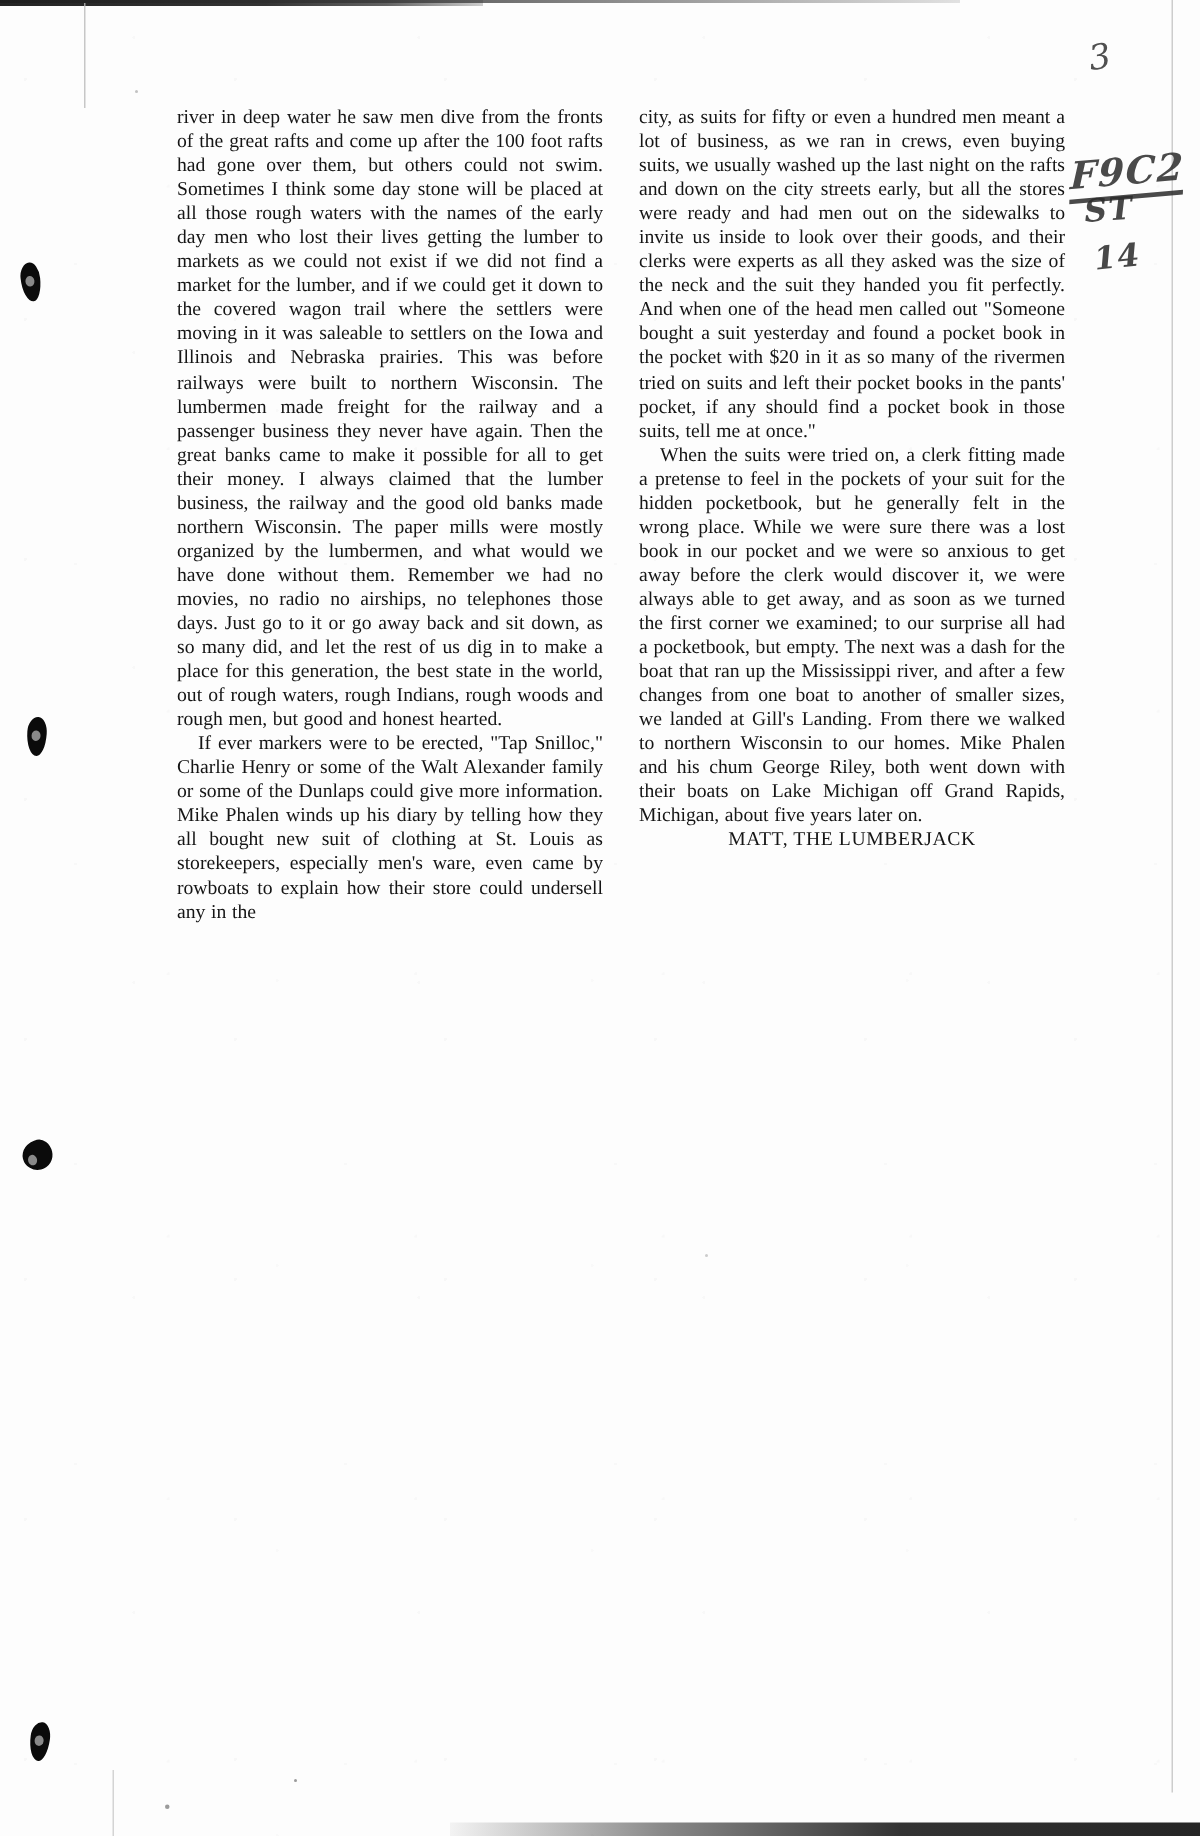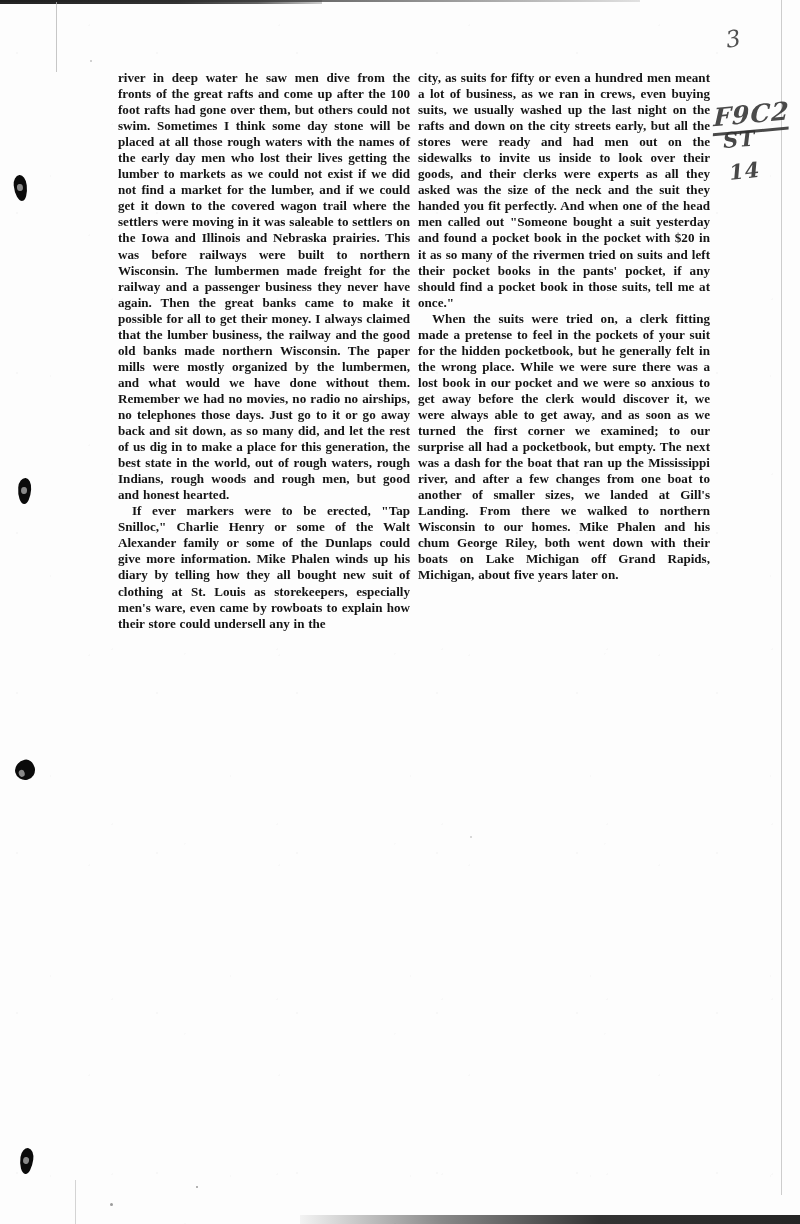--- a/index.html
+++ b/index.html
@@ -144,22 +144,21 @@
     opacity: 0.86;
   }
 
   
   .article {
     position: absolute;
     left: 118px;
     top: 70px;
     width: 592px;
     display: flex;
-    gap: 8px;
-    font-weight: bold;
+    gap: 24px;
   }
   .column {
     width: 292px;
   }
   .para {
     margin: 0;
     font-family: "Liberation Serif", "DejaVu Serif", serif;
     font-size: 13.1px;
     line-height: 16.05px;
     text-align: justify;
@@ -231,20 +230,21 @@
   <div class="article">
 
     <div class="column">
       <p class="para">river in deep water he saw men dive from the fronts of the great rafts and come up after the 100 foot rafts had gone over them, but others could not swim. Sometimes I think some day stone will be placed at all those rough waters with the names of the early day men who lost their lives getting the lumber to markets as we could not exist if we did not find a market for the lumber, and if we could get it down to the covered wagon trail where the settlers were moving in it was saleable to settlers on the Iowa and Illinois and Nebraska prairies. This was before railways were built to northern Wisconsin. The lumbermen made freight for the railway and a passenger business they never have again. Then the great banks came to make it possible for all to get their money. I always claimed that the lumber business, the railway and the good old banks made northern Wisconsin. The paper mills were mostly organized by the lumbermen, and what would we have done without them. Remember we had no movies, no radio no airships, no telephones those days. Just go to it or go away back and sit down, as so many did, and let the rest of us dig in to make a place for this generation, the best state in the world, out of rough waters, rough Indians, rough woods and rough men, but good and honest hearted.</p>
       <p class="para para-last">If ever markers were to be erected, "Tap Snilloc," Charlie Henry or some of the Walt Alexander family or some of the Dunlaps could give more information. Mike Phalen winds up his diary by telling how they all bought new suit of clothing at St. Louis as storekeepers, especially men's ware, even came by rowboats to explain how their store could undersell any in the</p>
     </div>
 
     <div class="column">
       <p class="para">city, as suits for fifty or even a hundred men meant a lot of business, as we ran in crews, even buying suits, we usually washed up the last night on the rafts and down on the city streets early, but all the stores were ready and had men out on the sidewalks to invite us inside to look over their goods, and their clerks were experts as all they asked was the size of the neck and the suit they handed you fit perfectly. And when one of the head men called out "Someone bought a suit yesterday and found a pocket book in the pocket with $20 in it as so many of the rivermen tried on suits and left their pocket books in the pants' pocket, if any should find a pocket book in those suits, tell me at once."</p>
       <p class="para">When the suits were tried on, a clerk fitting made a pretense to feel in the pockets of your suit for the hidden pocketbook, but he generally felt in the wrong place. While we were sure there was a lost book in our pocket and we were so anxious to get away before the clerk would discover it, we were always able to get away, and as soon as we turned the first corner we examined; to our surprise all had a pocketbook, but empty. The next was a dash for the boat that ran up the Mississippi river, and after a few changes from one boat to another of smaller sizes, we landed at Gill's Landing. From there we walked to northern Wisconsin to our homes. Mike Phalen and his chum George Riley, both went down with their boats on Lake Michigan off Grand Rapids, Michigan, about five years later on.</p>
+      <p class="signature">MATT, THE LUMBERJACK</p>
     </div>
 
   </div>
 
   <div class="speck" style="left:110px; top:1203px; width:3px; height:3px;"></div>
   <div class="speck" style="left:196px; top:1186px; width:2px; height:2px;"></div>
   <div class="speck" style="left:470px; top:836px; width:2px; height:2px; opacity:.25;"></div>
   <div class="speck" style="left:90px; top:60px; width:2px; height:2px; opacity:.3;"></div>
 
   <div class="grain"></div>

